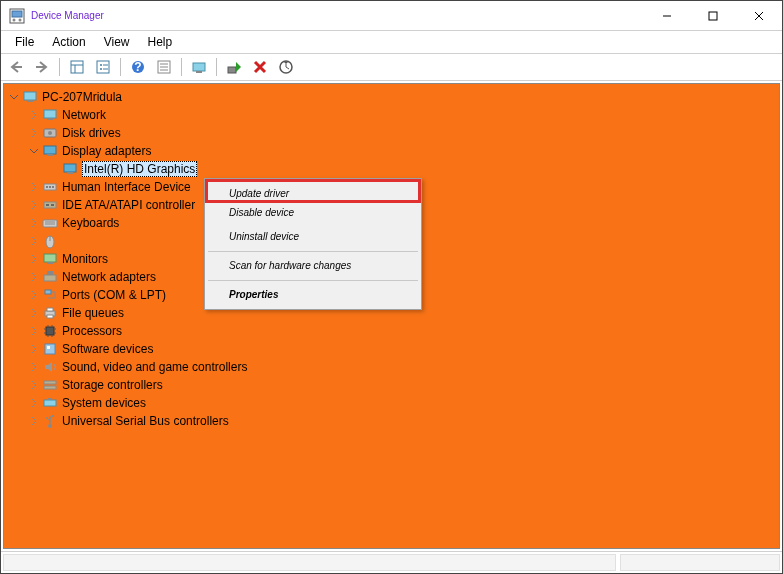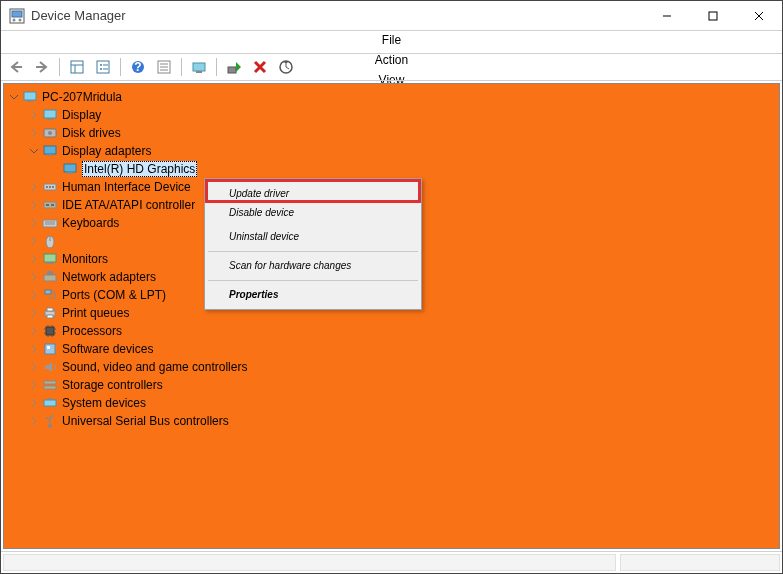--- a/index.html
+++ b/index.html
@@ -1,24 +1,24 @@
 <!DOCTYPE html>
 <html><head>
 <meta charset="utf-8">
 <style>
   * { box-sizing: border-box; margin: 0; padding: 0; font-family: "Segoe UI", Tahoma, sans-serif; font-size: 12px; }
   body { background: #fff; width: 783px; height: 574px; overflow: hidden; }
   .window { border: 1px solid #444; width: 783px; height: 574px; display: flex; flex-direction: column; background: #fff; }
   .titlebar { height: 30px; display: flex; align-items: center; border-bottom: 1px solid #d0d0d0; background: #fff; }
   .titlebar .appicon { width: 16px; height: 16px; margin: 0 6px 0 8px; }
-  .titlebar .title { flex: 1; font-size: 13px; color: #404040; }
+  .titlebar .title { flex: 1; font-size: 10px; color: #6d28d9; }
   .titlebar .winbtns { display: flex; }
   .titlebar .winbtn { width: 46px; height: 30px; display: flex; align-items: center; justify-content: center; }
   .titlebar .winbtn svg { stroke: #000; }
-  .menubar { height: 22px; display: flex; align-items: center; padding: 0 6px; gap: 2px; font-size: 12px; flex-direction: column; }
+  .menubar { height: 22px; display: flex; align-items: center; padding: 0 6px; gap: 2px; font-size: 12px; }
   .menubar span { padding: 2px 8px; }
   .toolbar { height: 28px; display: flex; align-items: center; padding: 2px 4px; gap: 4px; border-top: 1px solid #d0d0d0; border-bottom: 1px solid #d0d0d0; }
   .toolbar .sep { width: 1px; height: 18px; background: #c0c0c0; margin: 0 2px; }
   .toolbar .tbtn { width: 22px; height: 22px; display: flex; align-items: center; justify-content: center; border: 1px solid transparent; }
   .content { flex: 1; border: 1px solid #888; margin: 2px; overflow: auto; position: relative; background: #f97316; padding: 4px 0; }
   .tree { }
   .node { display: flex; align-items: center; height: 18px; line-height: 18px; white-space: nowrap; }
   .tw { width: 12px; height: 12px; display: inline-flex; justify-content: center; align-items: center; margin-right: 2px; color: #555; }
   .tw svg { display:block; }
   .twspacer { width: 14px; display: inline-block; }
@@ -169,21 +169,21 @@
             <svg width="10" height="10">
               <path d="M3 1 L7 5 L3 9" fill="none" stroke="#888"></path>
             </svg>
           </span>
         <span class="nic">
             <svg width="16" height="16">
               <rect x="2" y="3" width="12" height="8" fill="#8bd1e8" stroke="#4a90a8"></rect>
               <rect x="5" y="11" width="6" height="2" fill="#888"></rect>
             </svg>
           </span>
-        <span class="label">Display</span>
+        <span class="label">Network</span>
       </div>
       <div class="node" style="padding-left:24px">
         <span class="tw">
             <svg width="10" height="10">
               <path d="M3 1 L7 5 L3 9" fill="none" stroke="#888"></path>
             </svg>
           </span>
         <span class="nic">
             <svg width="16" height="16">
               <rect x="2" y="4" width="12" height="8" rx="1" fill="#bbb" stroke="#777"></rect>
@@ -323,21 +323,21 @@
               <path d="M3 1 L7 5 L3 9" fill="none" stroke="#888"></path>
             </svg>
           </span>
         <span class="nic">
             <svg width="16" height="16">
               <rect x="3" y="6" width="10" height="5" fill="#ccc" stroke="#888"></rect>
               <rect x="5" y="3" width="6" height="3" fill="#fff" stroke="#888"></rect>
               <rect x="5" y="10" width="6" height="3" fill="#fff" stroke="#888"></rect>
             </svg>
           </span>
-        <span class="label">Print queues</span>
+        <span class="label">File queues</span>
       </div>
       <div class="node" style="padding-left:24px">
         <span class="tw">
             <svg width="10" height="10">
               <path d="M3 1 L7 5 L3 9" fill="none" stroke="#888"></path>
             </svg>
           </span>
         <span class="nic">
             <svg width="16" height="16">
               <rect x="4" y="4" width="8" height="8" fill="#555" stroke="#333"></rect>

